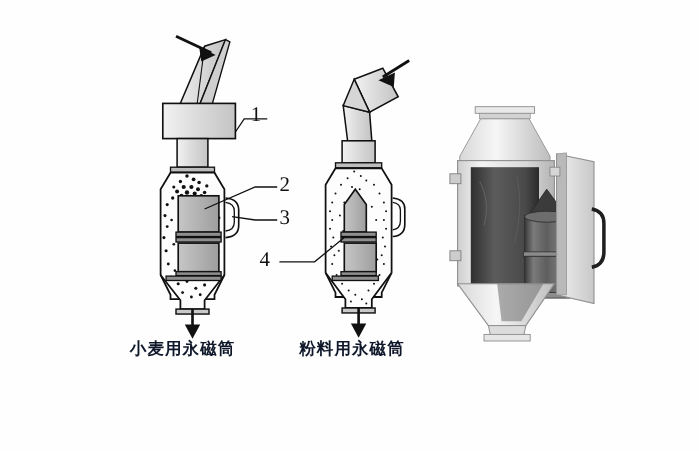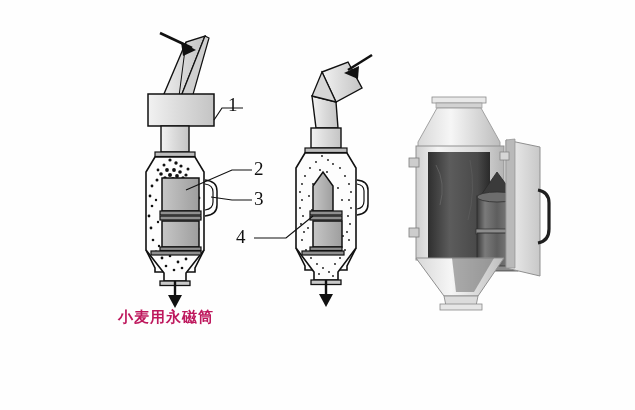--- a/index.html
+++ b/index.html
@@ -1,21 +1,21 @@
 <!DOCTYPE html>
 <html><head>
 <meta charset="utf-8">
 <style>
   html,body{margin:0;padding:0;background:#ffffff;}
   body{width:635px;height:410px;position:relative;overflow:hidden;
        font-family:"Liberation Serif", serif;background:#fefefe;}
   #stage{position:absolute;left:0;top:0;width:635px;height:410px;}
   svg.layer{position:absolute;left:0;top:0;width:635px;height:410px;}
   .cap{position:absolute;font-family:"DejaVu Sans", sans-serif;font-weight:700;
-       color:#be185d;font-size:15px;letter-spacing:1px;white-space:nowrap;}
+       color:#0f172a;font-size:15px;letter-spacing:1px;white-space:nowrap;}
   .lbl{position:absolute;font-family:"Liberation Serif", serif;color:#111;
        font-size:19px;white-space:nowrap;}
 </style>
 </head>
 <body>
 
 <div id="stage">
 
   <svg class="layer" viewBox="0 0 635 410">
     <defs>
@@ -317,14 +317,15 @@
       </g>
     </g>
   </svg>
 
   <div class="lbl" style="left:228px;top:94px;">1</div>
   <div class="lbl" style="left:254px;top:158px;">2</div>
   <div class="lbl" style="left:254px;top:188px;">3</div>
   <div class="lbl" style="left:236px;top:226px;">4</div>
 
   <div class="cap" style="left:118px;top:308px;">小麦用永磁筒</div>
+  <div class="cap" style="left:272px;top:308px;">粉料用永磁筒</div>
 
 </div>
 
 </body></html>

